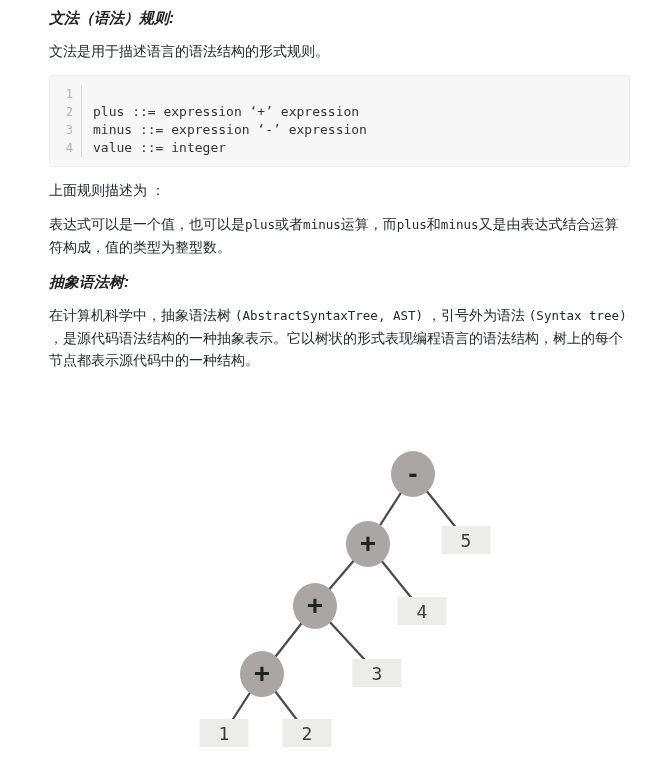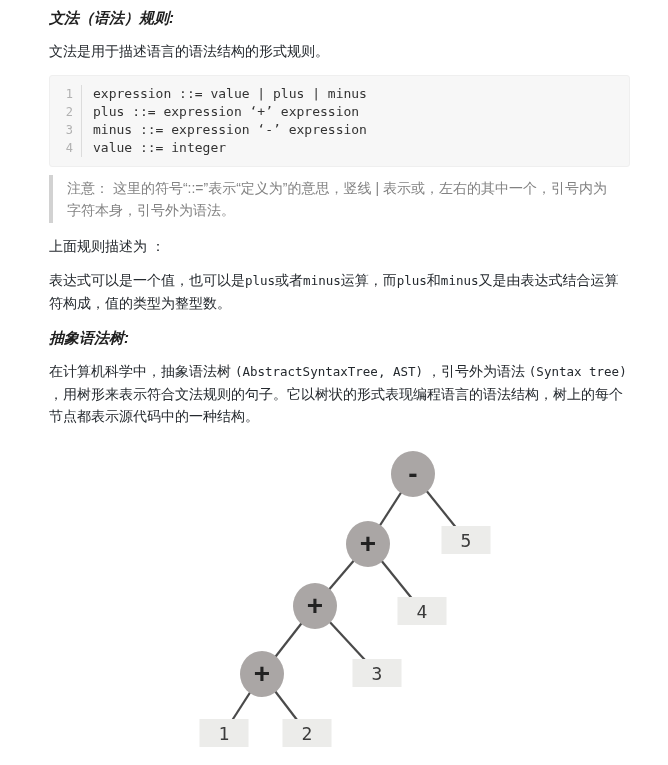--- a/index.html
+++ b/index.html
@@ -83,47 +83,43 @@
 
 <div class="content">
 
   <h3 class="hd">文法（语法）规则:</h3>
 
   <p class="para">文法是用于描述语言的语法结构的形式规则。</p>
 
   <div class="code-block">
     <div class="code-line">
       <span class="ln">1</span>
-      <span class="lc">expression ::= value | plus | minus</span>
     </div>
     <div class="code-line">
       <span class="ln">2</span>
       <span class="lc">plus ::= expression ‘+’ expression</span>
     </div>
     <div class="code-line">
       <span class="ln">3</span>
       <span class="lc">minus ::= expression ‘-’ expression</span>
     </div>
     <div class="code-line">
       <span class="ln">4</span>
       <span class="lc">value ::= integer</span>
     </div>
   </div>
 
-  <blockquote class="note">
-    <span>注意： 这里的符号“::=”表示“定义为”的意思，竖线 | 表示或，左右的其中一个，引号内为字符本身，引号外为语法。</span>
-  </blockquote>
 
   <p class="para">上面规则描述为 ：</p>
 
   <p class="para"><span>表达式可以是一个值，也可以是</span><code>plus</code><span>或者</span><code>minus</code><span>运算，而</span><code>plus</code><span>和</span><code>minus</code><span>又是由表达式结合运算符构成，值的类型为整型数。</span></p>
 
   <h3 class="hd" style="margin-top:14px;">抽象语法树:</h3>
 
-  <p class="para"><span>在计算机科学中，抽象语法树 </span><code>(AbstractSyntaxTree, AST)</code><span> ，引号外为语法 </span><code>(Syntax tree)</code><span> ，用树形来表示符合文法规则的句子。它以树状的形式表现编程语言的语法结构，树上的每个节点都表示源代码中的一种结构。</span></p>
+  <p class="para"><span>在计算机科学中，抽象语法树 </span><code>(AbstractSyntaxTree, AST)</code><span> ，引号外为语法 </span><code>(Syntax tree)</code><span> ，是源代码语法结构的一种抽象表示。它以树状的形式表现编程语言的语法结构，树上的每个节点都表示源代码中的一种结构。</span></p>
 
 
 </div>
 
 <svg class="tree" width="668" height="765" viewBox="0 0 668 765">
     <line x1="413" y1="474" x2="368" y2="544" class="tree-edge" stroke="#4a4a4a"></line>
     <line x1="413" y1="474" x2="466" y2="540" class="tree-edge" stroke="#4a4a4a"></line>
     <line x1="368" y1="544" x2="315" y2="606" class="tree-edge" stroke="#4a4a4a"></line>
     <line x1="368" y1="544" x2="422" y2="611" class="tree-edge" stroke="#4a4a4a"></line>
     <line x1="315" y1="606" x2="262" y2="674" class="tree-edge" stroke="#4a4a4a"></line>

